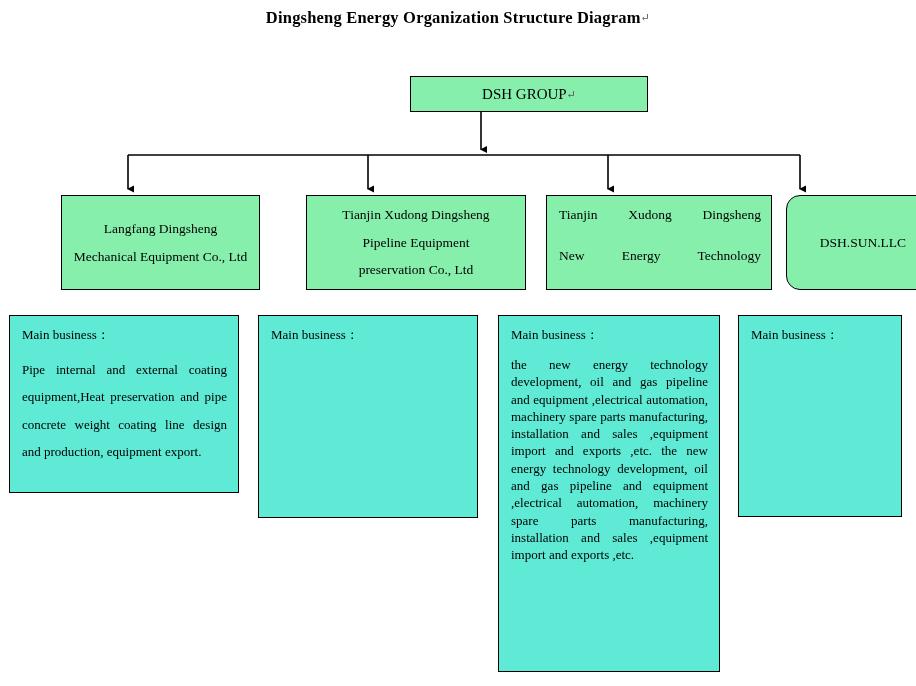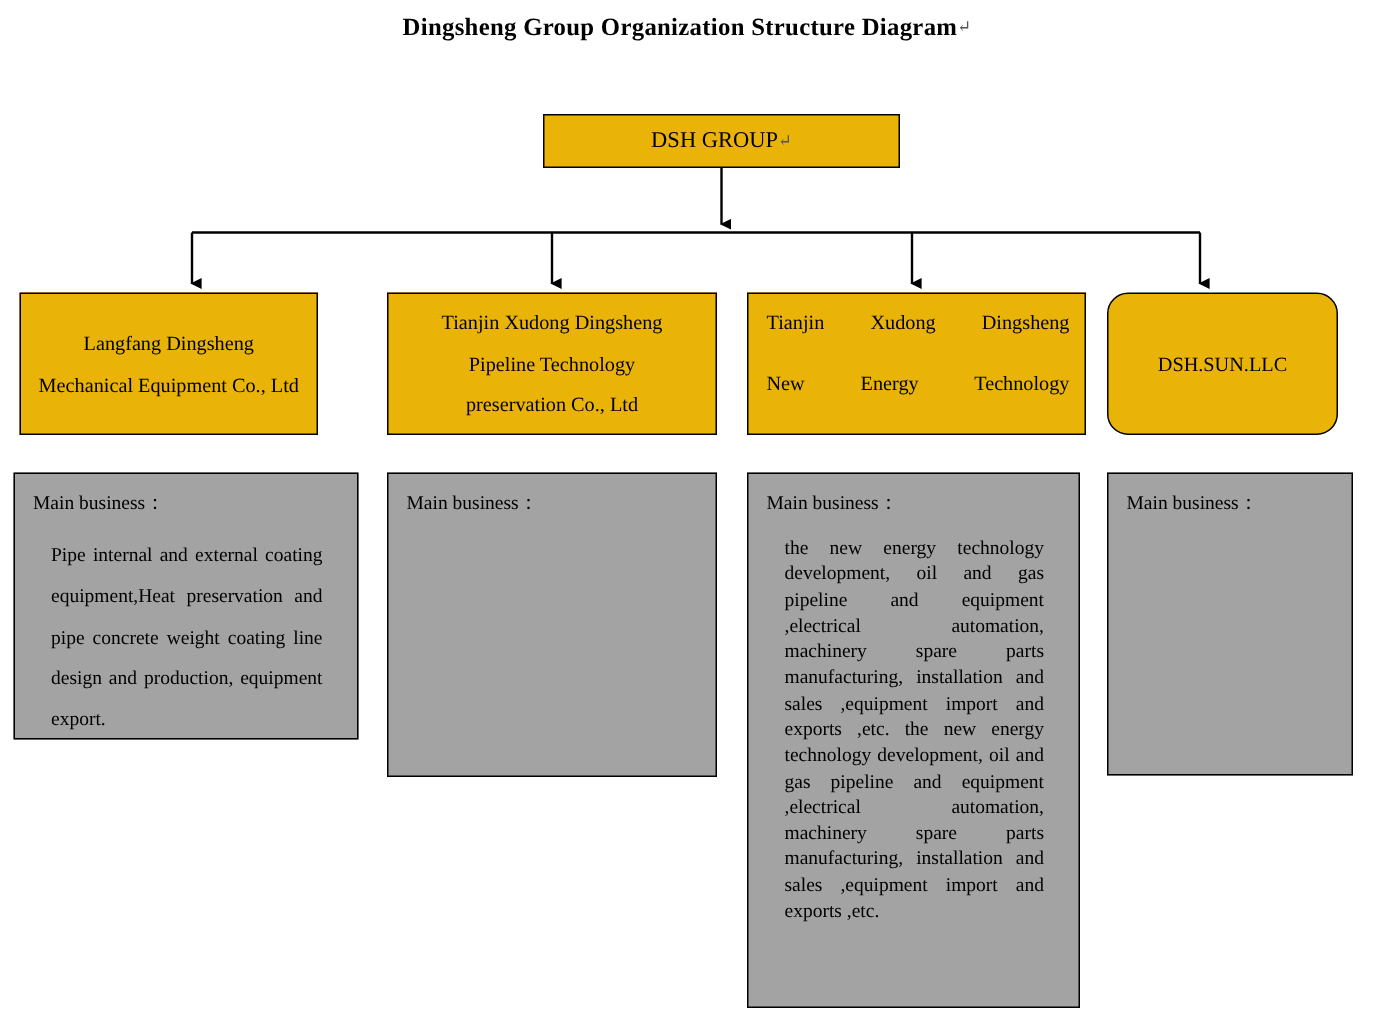--- a/index.html
+++ b/index.html
@@ -31,25 +31,26 @@
   .ret {
     font-size: 11px;
     font-weight: normal;
     color: #555;
     vertical-align: 2px;
   }
 
   
   .node {
     position: absolute;
-    background: #eab308;
+    background: #86efac;
     border: 1.5px solid #000000;
     box-sizing: border-box;
     font-size: 13.5px;
     line-height: 1.0;
+    margin-left: 48px;
   }
   .node-center {
     display: flex;
     flex-direction: column;
     align-items: center;
     justify-content: center;
     text-align: center;
   }
   .node-center .line { display: block; margin: 7px 0; white-space: nowrap; }
 
@@ -82,34 +83,34 @@
 
   
   #sub-1 { left: 13px;  top: 195px; width: 199px; height: 95px; }
   #sub-2 { left: 258px; top: 195px; width: 220px; height: 95px; }
   #sub-3 { left: 498px; top: 195px; width: 226px; height: 95px; }
   #sub-4 { left: 738px; top: 195px; width: 154px; height: 95px; border-radius: 14px; }
 
   
   .desc {
     position: absolute;
-    background: #a3a3a3;
+    background: #5eead4;
     border: 1.5px solid #000000;
     box-sizing: border-box;
     font-size: 13px;
     padding: 10px 11px 8px 12px;
     text-align: justify;
   }
   .desc .heading {
     display: block;
     margin-bottom: 12px;
     white-space: nowrap;
   }
   .desc p {
-    margin: 12px;
+    margin: 0;
     text-align: justify;
   }
   .desc.loose p { line-height: 2.1; }
   .desc.tight p { line-height: 1.33; }
 
   #desc-1 { left: 9px;   top: 315px; width: 230px; height: 178px; }
   #desc-2 { left: 258px; top: 315px; width: 220px; height: 203px; }
   #desc-3 { left: 498px; top: 315px; width: 222px; height: 357px; }
   #desc-4 { left: 738px; top: 315px; width: 164px; height: 202px; }
 
@@ -119,21 +120,21 @@
     left: 0;
     top: 0;
     width: 916px;
     height: 686px;
     pointer-events: none;
   }
 </style>
 </head>
 <body>
 
-<div id="page-title"><span>Dingsheng Group Organization Structure Diagram</span><span class="ret">↵</span></div>
+<div id="page-title"><span>Dingsheng Energy Organization Structure Diagram</span><span class="ret">↵</span></div>
 
 <svg id="connectors" viewBox="0 0 916 686" xmlns="http://www.w3.org/2000/svg">
   <defs>
     <marker id="arrowhead" markerWidth="8" markerHeight="8" refX="3.6" refY="6.4" orient="auto" markerUnits="userSpaceOnUse">
       <polygon points="0,0 7.2,0 3.6,7.4" fill="#000000"></polygon>
     </marker>
   </defs>
 
   <line x1="481" y1="112" x2="481" y2="149.5" stroke="#000000" stroke-width="1.6" marker-end="url(#arrowhead)"></line>
 
@@ -150,21 +151,21 @@
     <span class="ret">↵</span>
   </div>
 
 <div class="node node-center" id="sub-1">
   <span class="line">Langfang Dingsheng</span>
   <span class="line">Mechanical Equipment Co., Ltd</span>
 </div>
 
 <div class="node node-center" id="sub-2">
   <span class="line">Tianjin Xudong Dingsheng</span>
-  <span class="line">Pipeline Technology</span>
+  <span class="line">Pipeline Equipment</span>
   <span class="line">preservation   Co., Ltd</span>
 </div>
 
 <div class="node node-justify" id="sub-3">
   <span class="line">Tianjin Xudong Dingsheng</span>
   <span class="line">New Energy Technology</span>
 </div>
 
 <div class="node node-center" id="sub-4">
   <span class="line">DSH.SUN.LLC</span>

